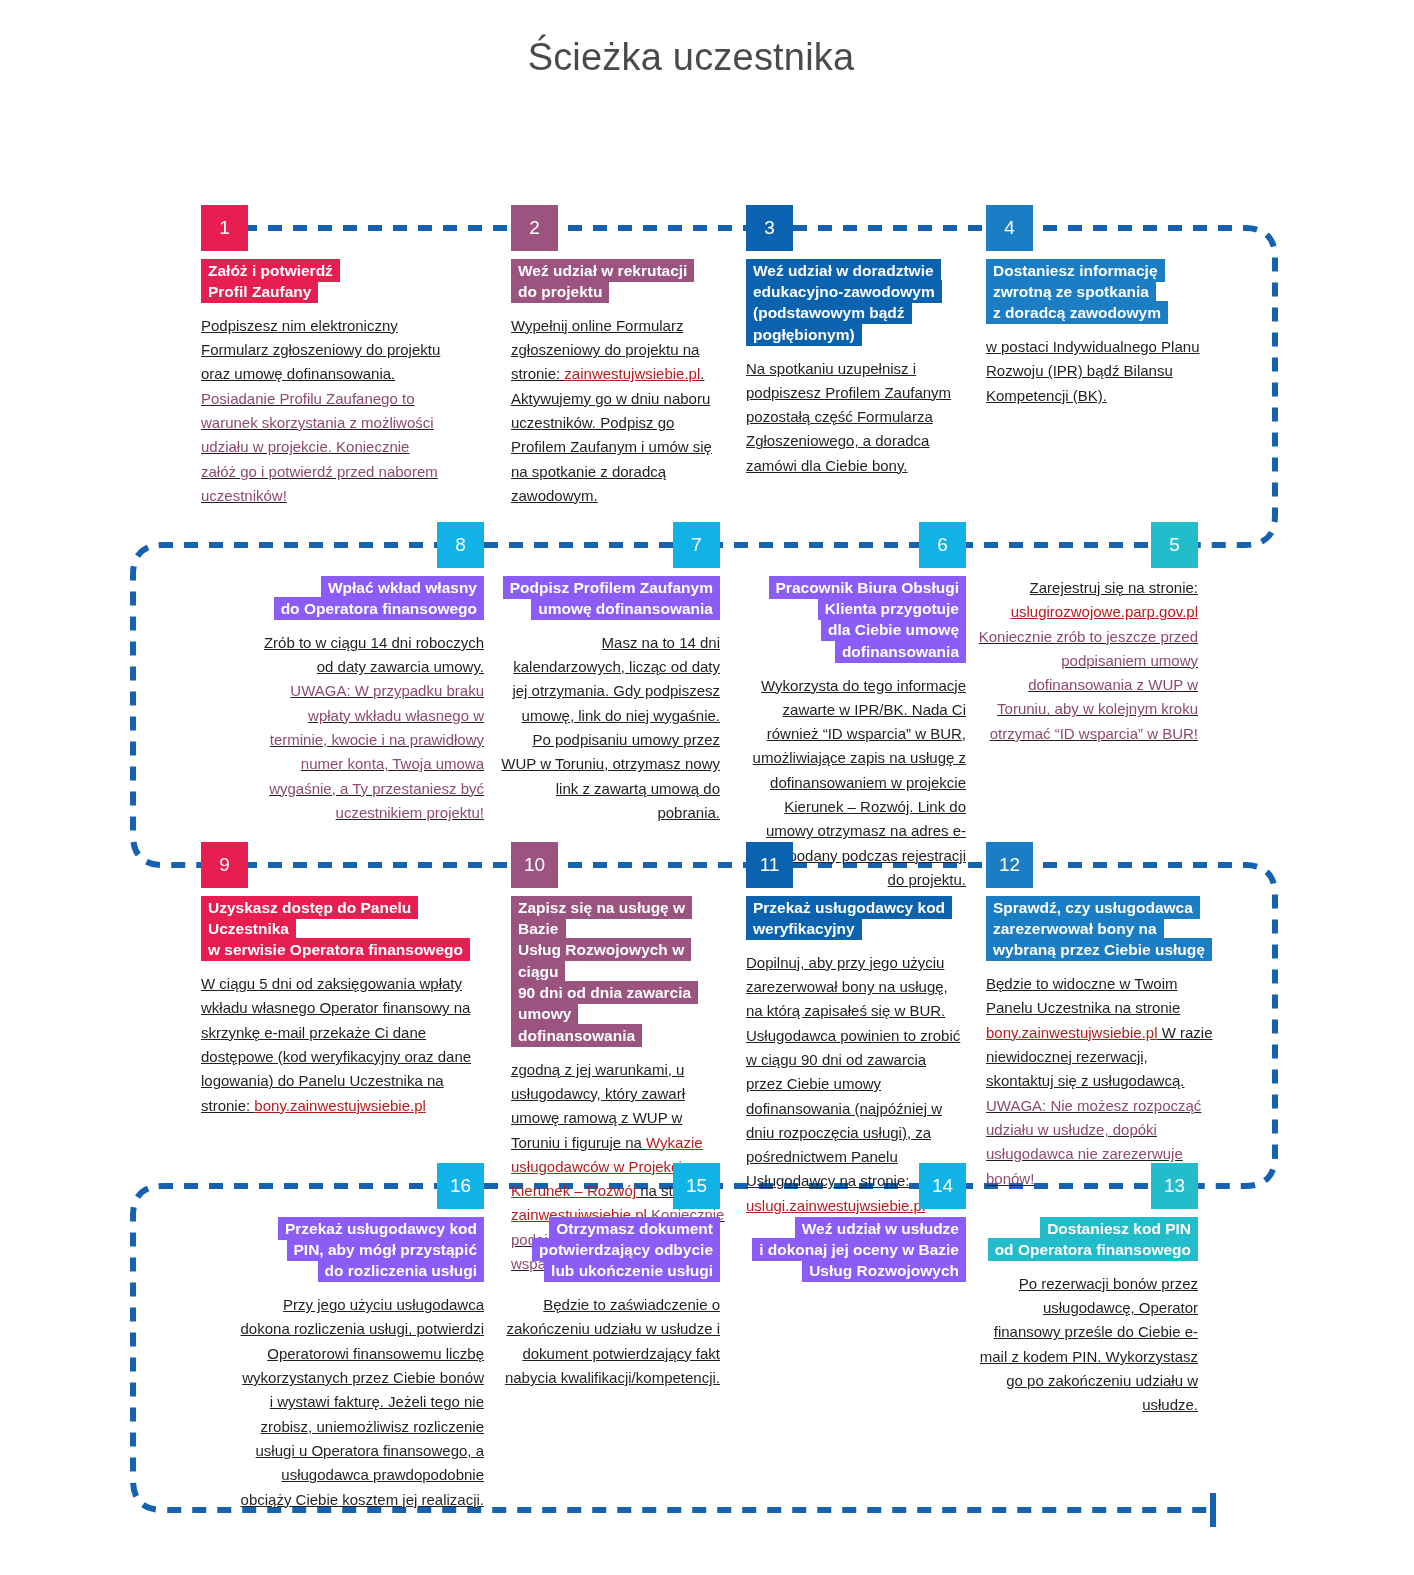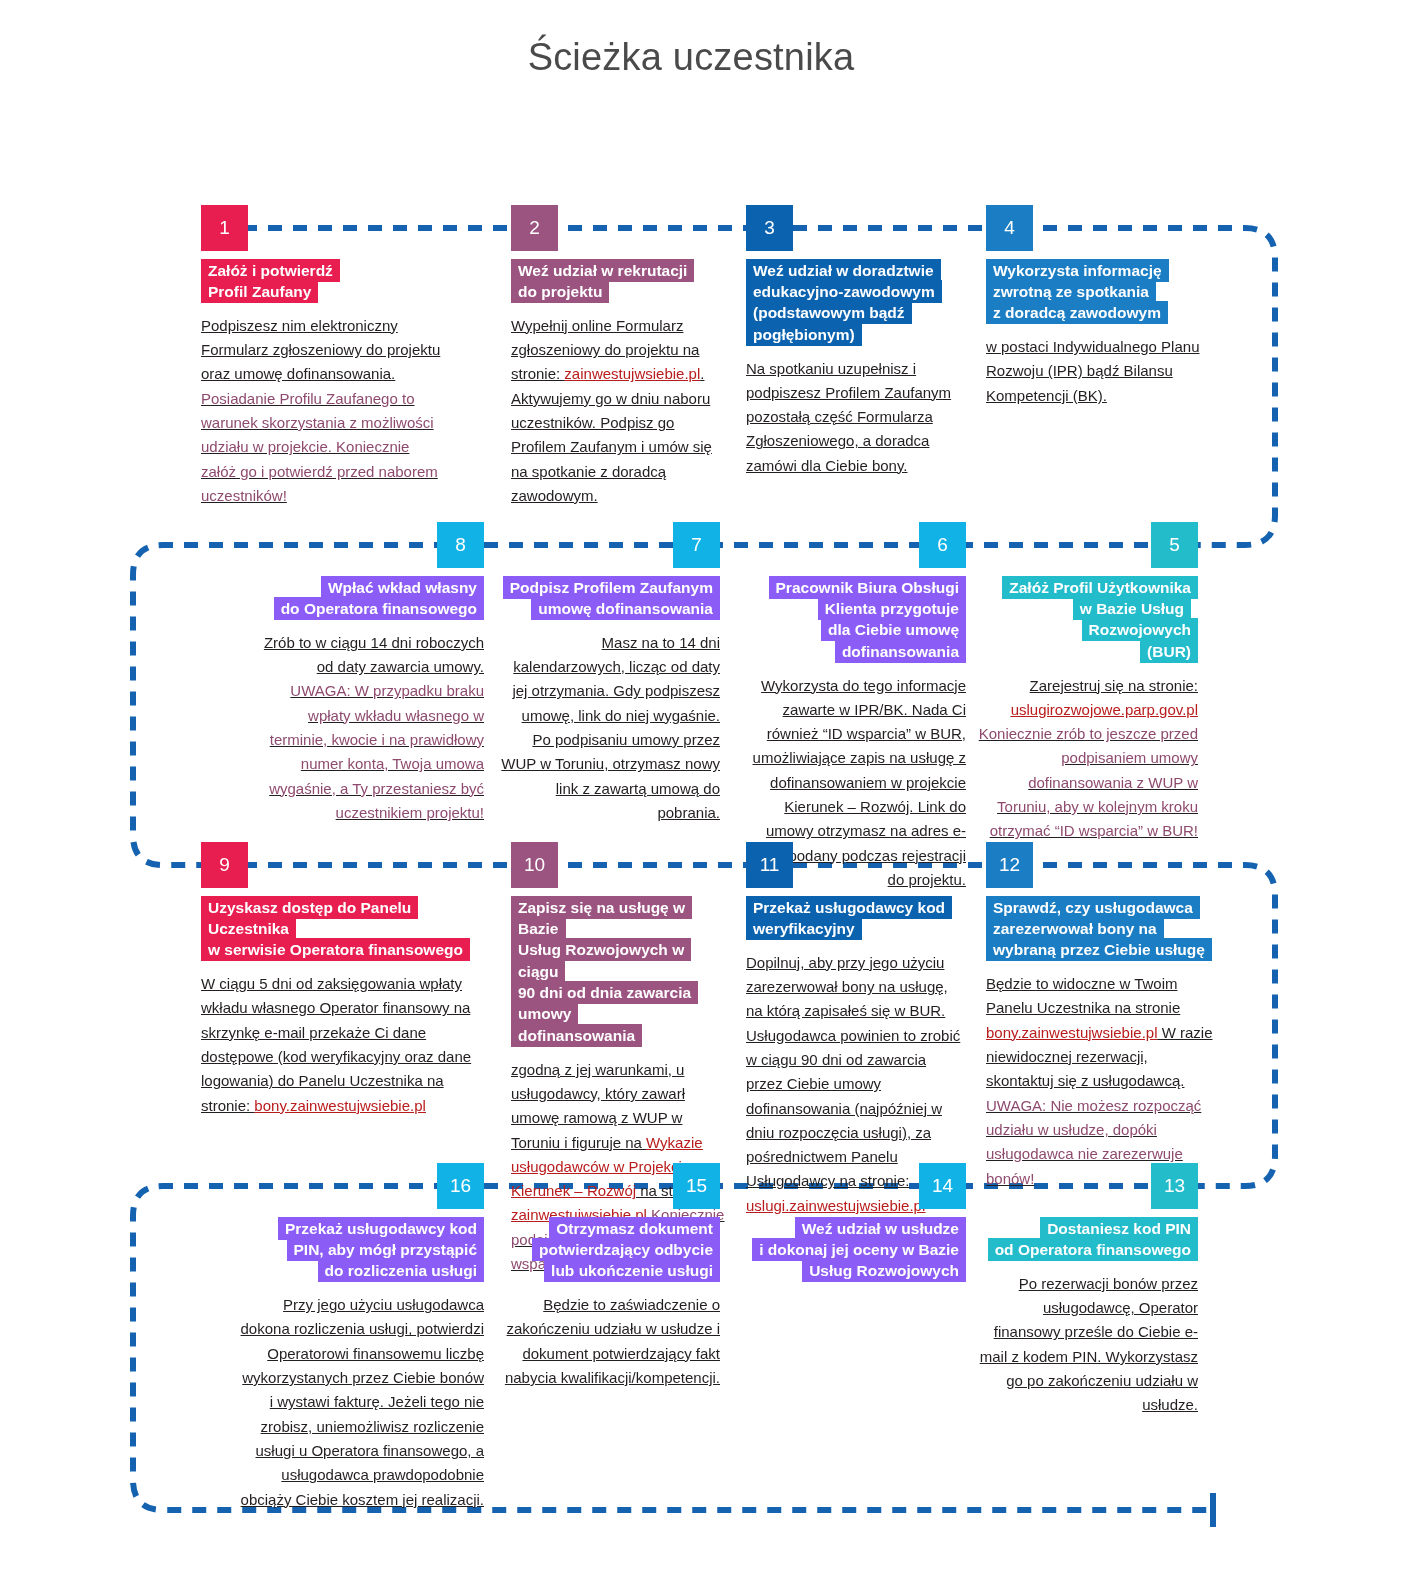--- a/index.html
+++ b/index.html
@@ -164,36 +164,31 @@
         <span>pogłębionym)</span>
       </div>
       <div class="step-text"><span>Na spotkaniu uzupełnisz i podpiszesz Profilem Zaufanym pozostałą część Formularza Zgłoszeniowego, a doradca zamówi dla Ciebie bony.</span></div>
     </div>
   </div>
 
   <div class="step c-blue2 align-left" style="left:986px; top:205px; width:230px;">
     <div class="step-badge badge-left">4</div>
     <div class="step-body">
       <div class="step-heading">
-        <span>Wykorzysta informację</span><br>
+        <span>Dostaniesz informację</span><br>
         <span>zwrotną ze spotkania</span><br>
         <span>z doradcą zawodowym</span>
       </div>
       <div class="step-text"><span>w postaci Indywidualnego Planu Rozwoju (IPR) bądź Bilansu Kompetencji (BK).</span></div>
     </div>
   </div>
 
   <div class="step c-teal align-right" style="left:976px; top:522px; width:222px;">
     <div class="step-badge badge-right">5</div>
     <div class="step-body">
-      <div class="step-heading">
-        <span>Załóż Profil Użytkownika</span><br>
-        <span>w Bazie Usług Rozwojowych</span><br>
-        <span>(BUR)</span>
-      </div>
       <div class="step-text"><span>Zarejestruj się na stronie: </span><a href="#">uslugirozwojowe.parp.gov.pl</a> <span class="warn">Koniecznie zrób to jeszcze przed podpisaniem umowy dofinansowania z WUP w Toruniu, aby w kolejnym kroku otrzymać “ID wsparcia” w BUR!</span></div>
     </div>
   </div>
 
   <div class="step c-cyan align-right" style="left:740px; top:522px; width:226px;">
     <div class="step-badge badge-right">6</div>
     <div class="step-body">
       <div class="step-heading">
         <span>Pracownik Biura Obsługi</span><br>
         <span>Klienta przygotuje</span><br>

